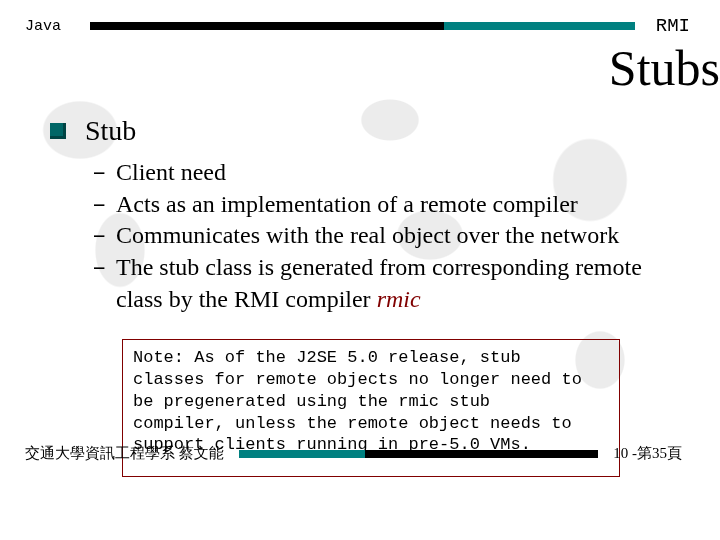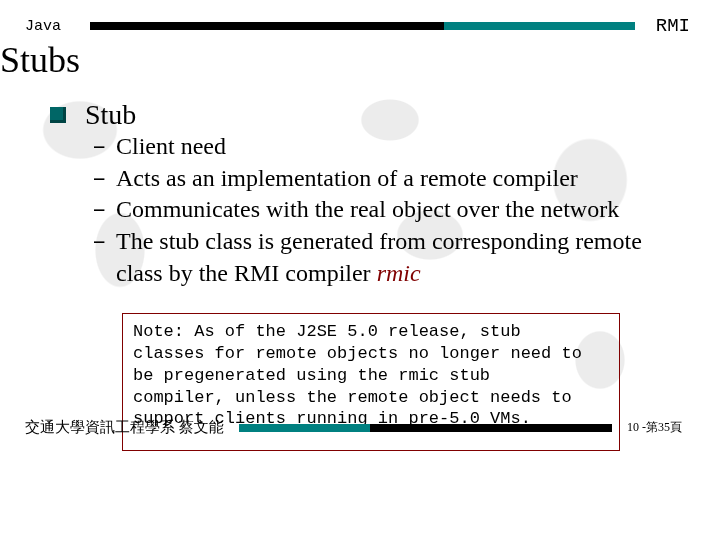--- a/index.html
+++ b/index.html
@@ -48,30 +48,31 @@
       background: linear-gradient(to right, #000 0%, #000 65%, #008080 65%, #008080 100%);
       margin: 0 15px;
     }
     .header-right {
       font-family: "Courier New", monospace;
       font-size: 19px;
       width: 40px;
       text-align: right;
     }
     .title {
-      text-align: left;
-      font-size: 36px;
+      text-align: right;
+      font-size: 50px;
       margin: 2px 0 18px 0;
       font-weight: normal;
     }
     .main {
       padding: 0 55px 0 52px;
     }
     .top-item {
       font-size: 28px;
+      margin-bottom: 10px;
       display: flex;
       align-items: center;
     }
     .teal-bullet {
       display: inline-block;
       width: 13px;
       height: 13px;
       background: #006666;
       border-right: 3px solid #004444;
       border-bottom: 3px solid #004444;
@@ -125,21 +126,21 @@
       white-space: nowrap;
     }
     .footer-bar {
       flex: 1;
       height: 8px;
       background: linear-gradient(to right, #008080 0%, #008080 35%, #000 35%, #000 100%);
       margin: 0 15px;
     }
     .footer-right {
       font-family: "MingLiU", "PMingLiU", serif;
-      font-size: 12px;
+      font-size: 15px;
       white-space: nowrap;
     }
   </style>
 </head>
 <body>
 
 <div class="bg-map"></div>
 
 <div class="content">
 

